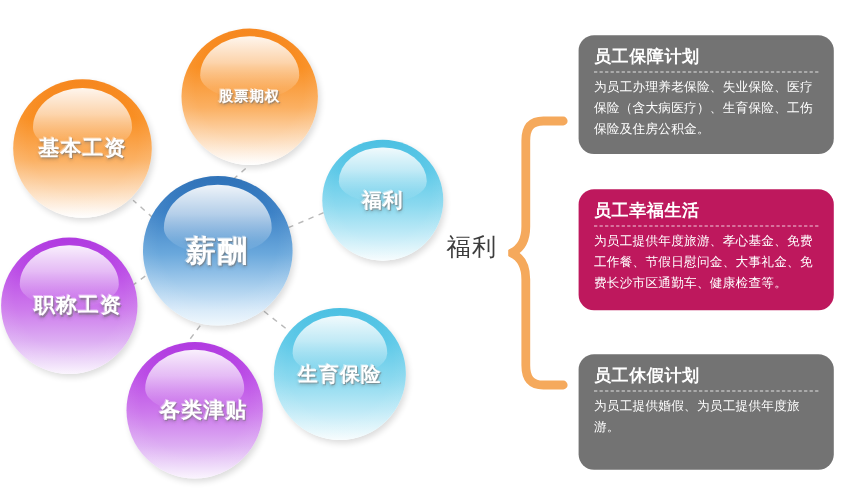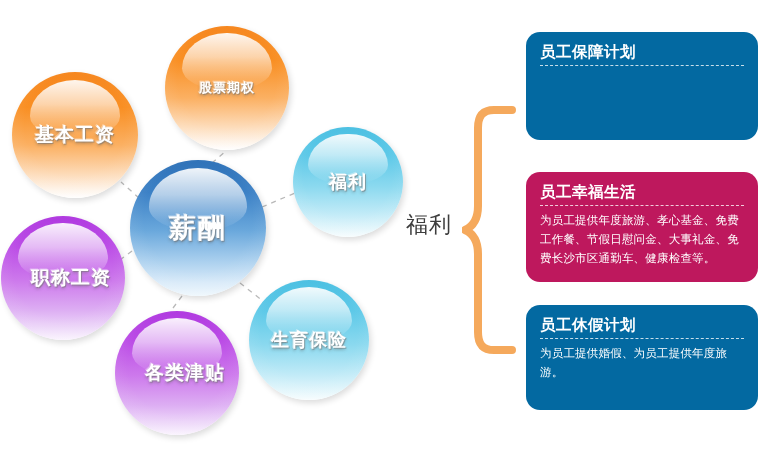--- a/index.html
+++ b/index.html
@@ -111,21 +111,21 @@
 
   
   .card {
     position: absolute;
     left: 526px;
     width: 232px;
     box-sizing: border-box;
     border-radius: 14px;
     padding: 10px 14px 11px 14px;
   }
-  .card.c-cyan   { background: #0369a1; }
+  .card.c-cyan   { background: #737373; }
   .card.c-orange { background: #be185d; }
   .card .card-title {
     color: #ffffff;
     font-weight: bold;
     font-size: 15.5px;
     letter-spacing: .5px;
     line-height: 1.25;
     margin: 0 0 4px 0;
   }
   .card .card-divider {
@@ -218,27 +218,28 @@
                C 12 130 16 138 16 150
                L 16 228
                C 16 239 20 246 32 246
                L 50 246" fill="none" stroke="#f5a95c" stroke-width="8" stroke-linecap="round" stroke-linejoin="round"></path>
     </svg>
   </div>
 
   <div class="card c-cyan" style="top:32px; height:108px;">
     <div class="card-title">员工保障计划</div>
     <div class="card-divider"></div>
+    <div class="card-body">为员工办理养老保险、失业保险、医疗保险（含大病医疗）、生育保险、工伤保险及住房公积金。</div>
   </div>
 
   <div class="card c-orange" style="top:172px; height:110px;">
     <div class="card-title">员工幸福生活</div>
     <div class="card-divider"></div>
     <div class="card-body">为员工提供年度旅游、孝心基金、免费工作餐、节假日慰问金、大事礼金、免费长沙市区通勤车、健康检查等。</div>
   </div>
 
-  <div class="card c-cyan" style="top:305px; height:105px;">
+  <div class="card c-cyan" style="top:322px; height:105px;">
     <div class="card-title">员工休假计划</div>
     <div class="card-divider"></div>
     <div class="card-body">为员工提供婚假、为员工提供年度旅游。</div>
   </div>
 
 </div>
 
 </body></html>

